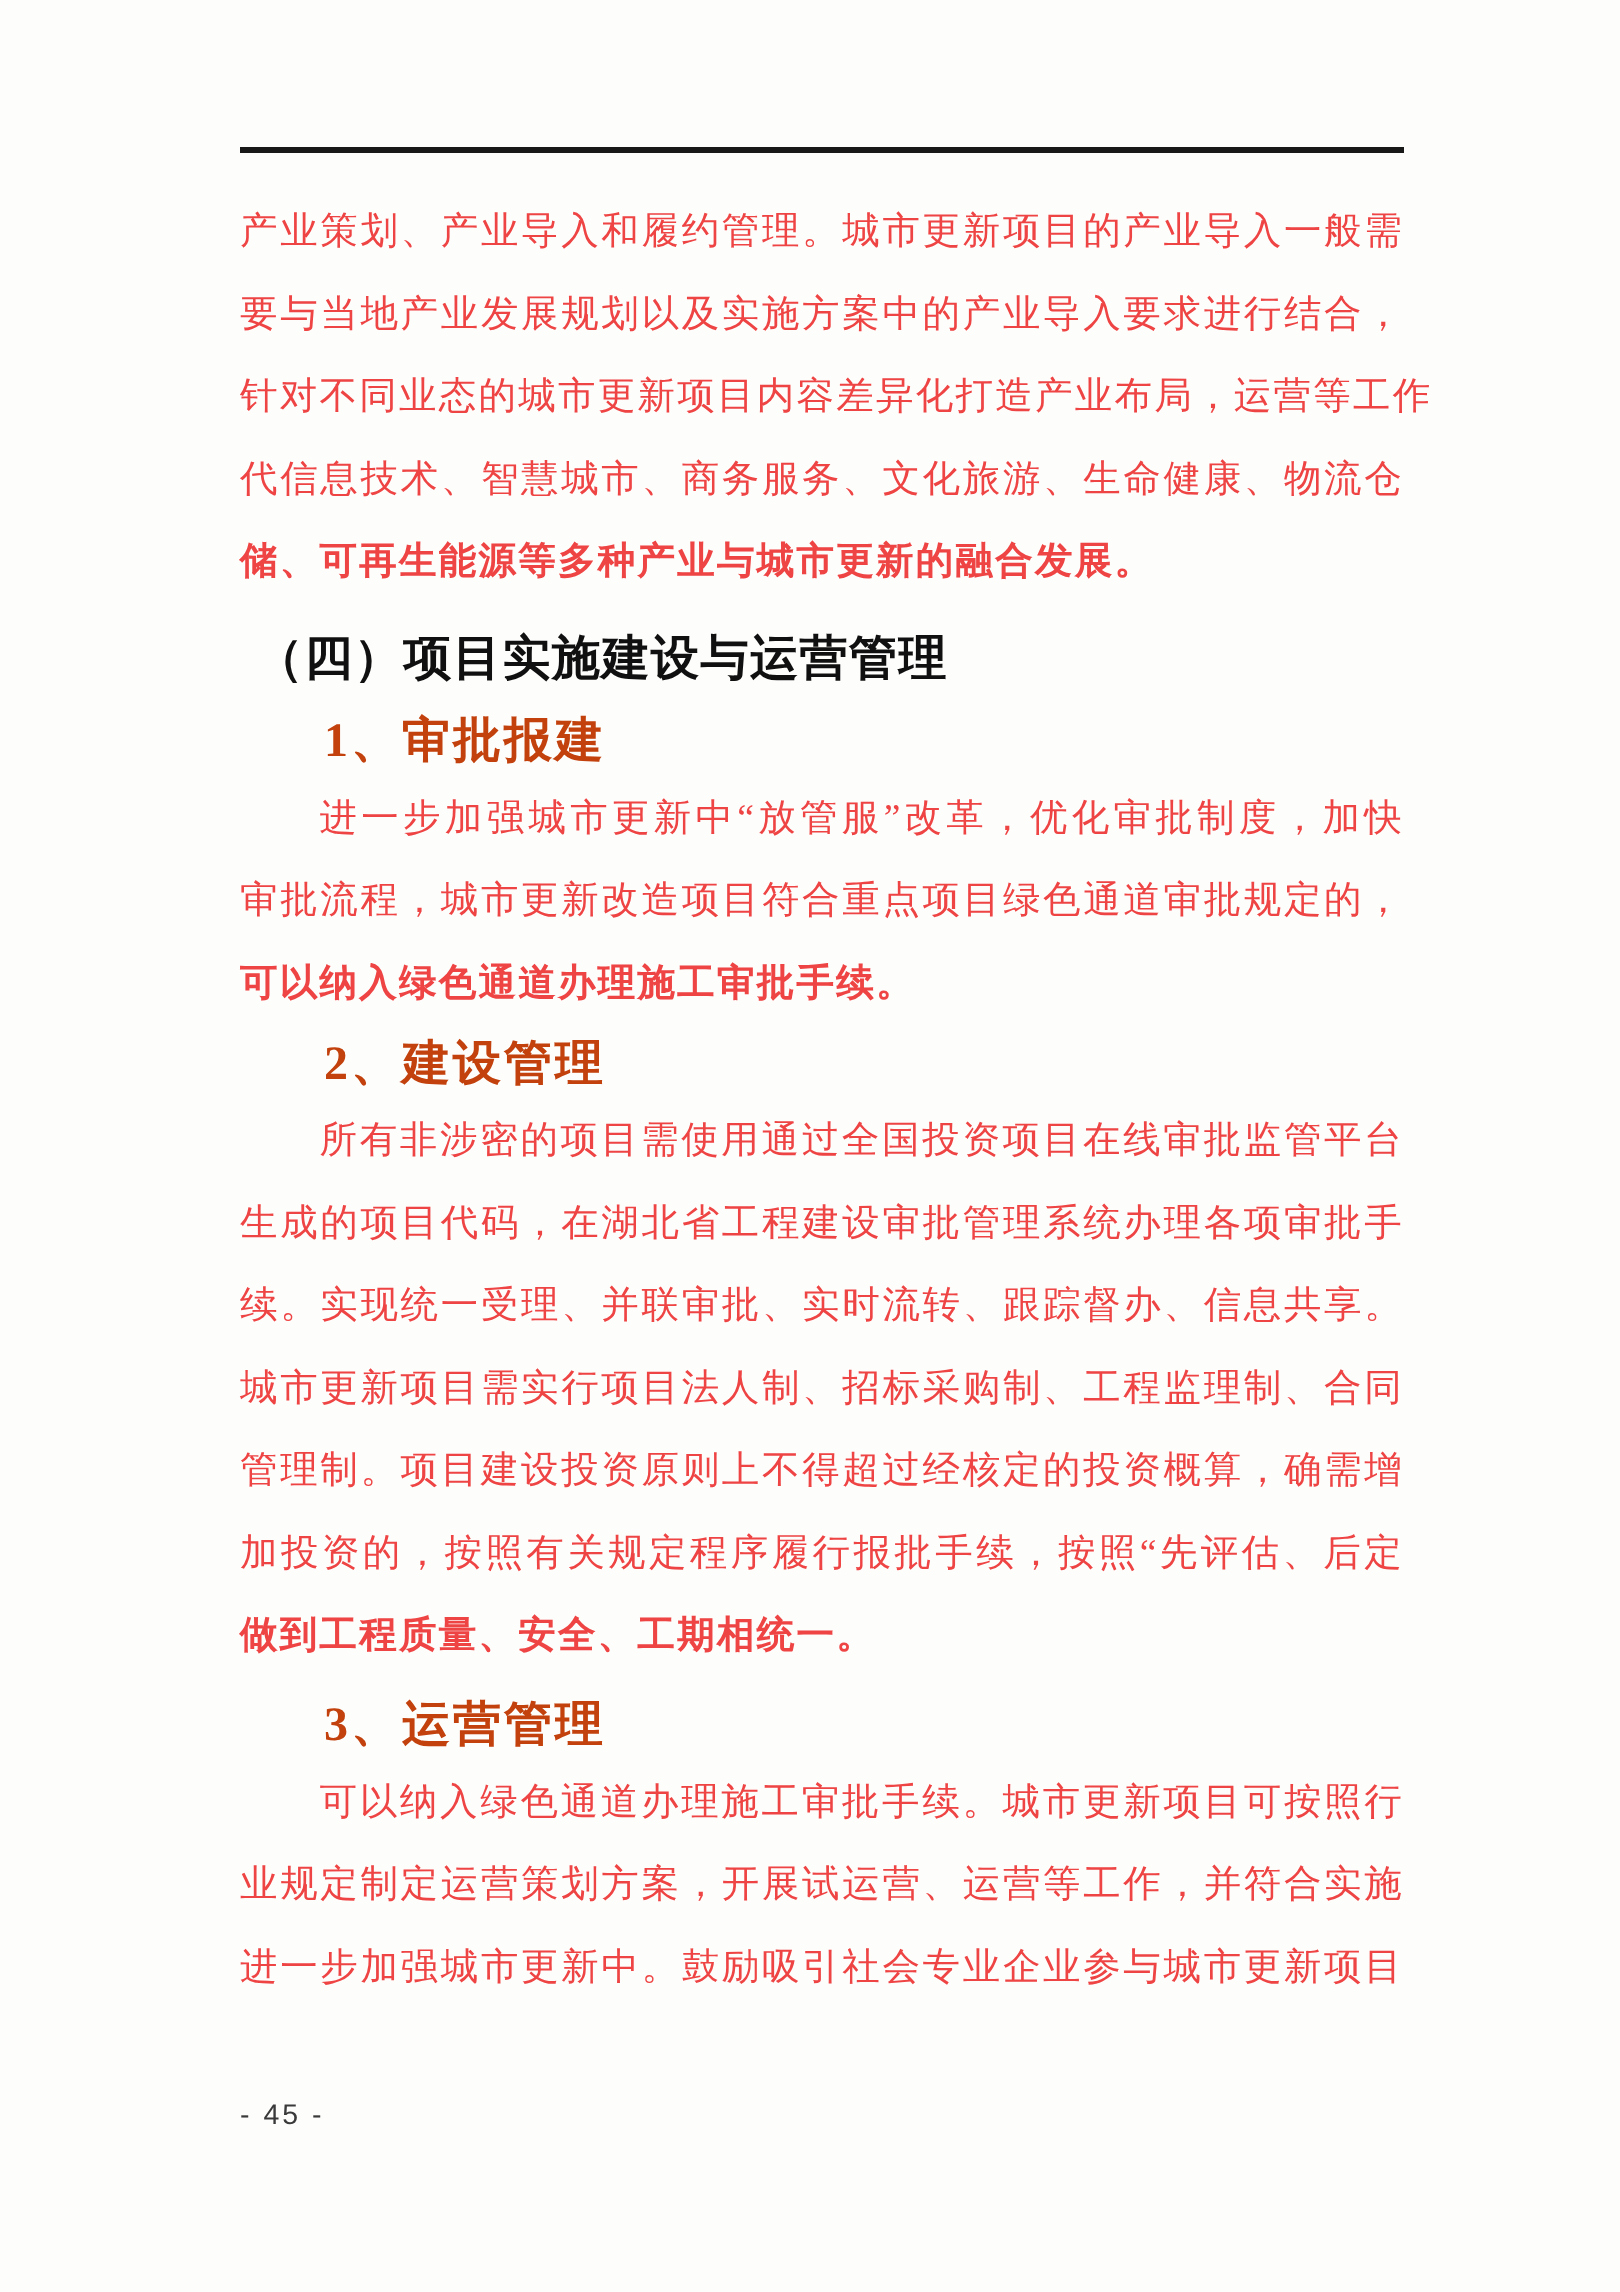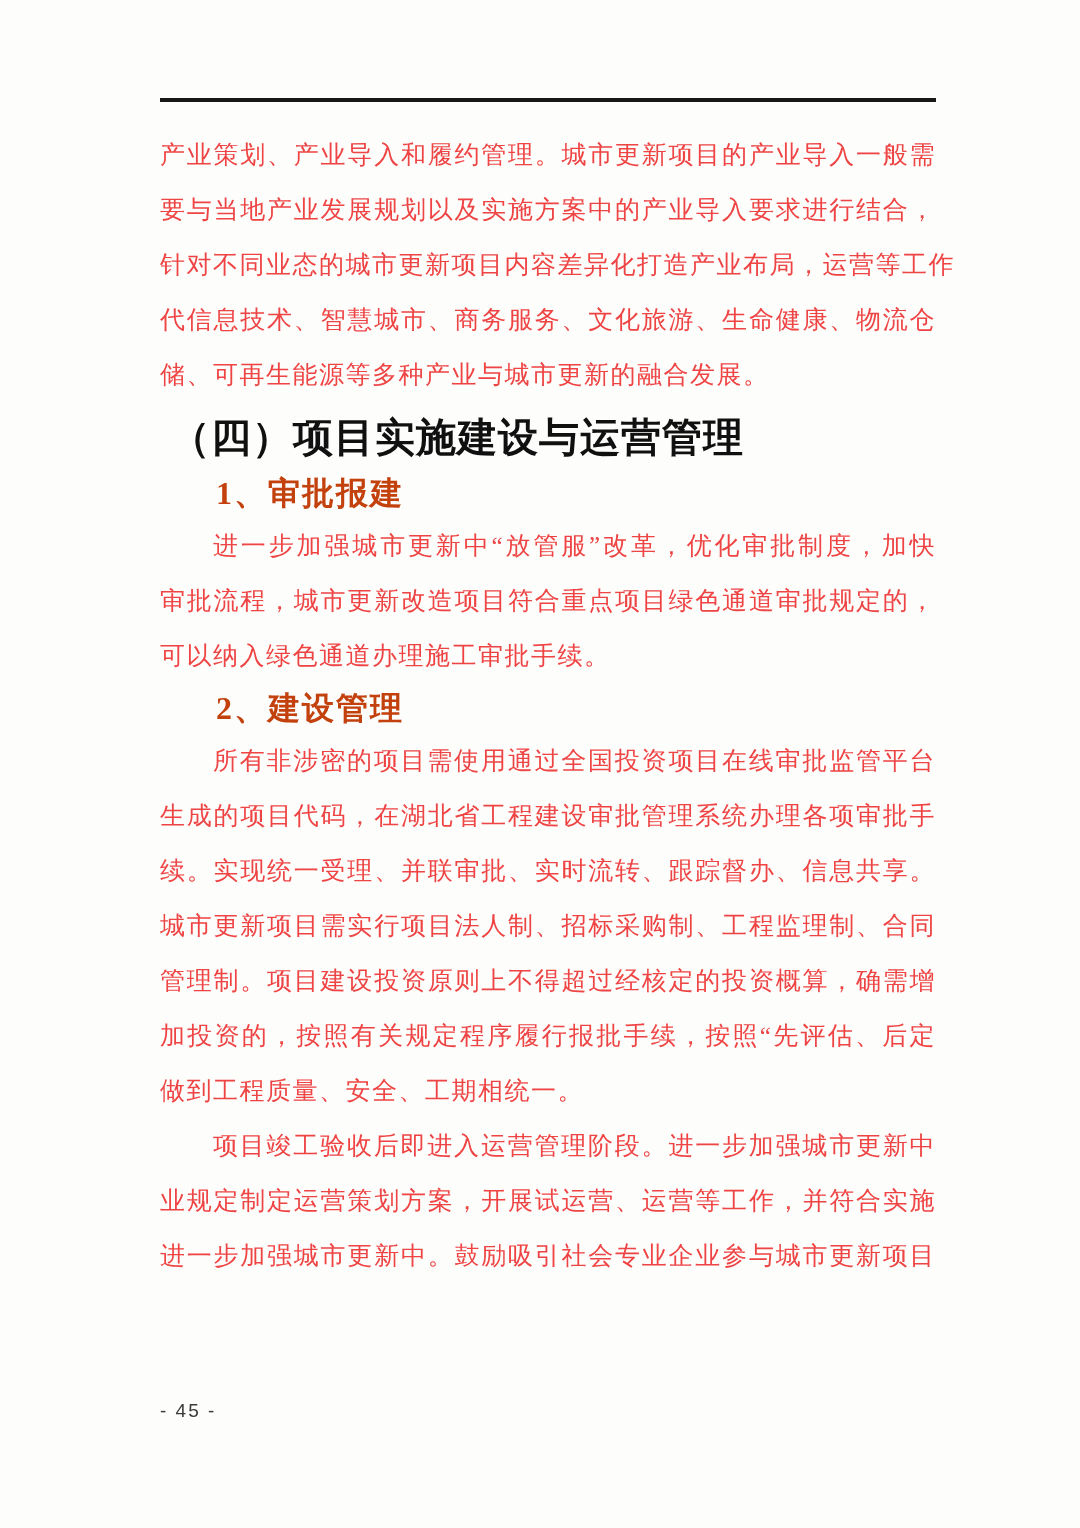--- a/index.html
+++ b/index.html
@@ -37,23 +37,24 @@
     line-height: 55px;
     text-align: justify;
     text-align-last: justify;
     white-space: nowrap;
     color: #ef4444;
   }
   .line--indent { padding-left: 53px; }
   .line--end {
     text-align-last: left;
     text-align: left;
+    font-weight: bold;
   }
   .h-section {
-    font-size: 40px;
+    font-size: 32px;
     font-weight: bold;
     color: #101010;
     height: 60px;
     line-height: 60px;
     padding-left: 10px;
     letter-spacing: 1px;
   }
   .h-sub {
     font-size: 32px;
     font-weight: bold;
@@ -110,23 +111,24 @@
     <div>
       <div class="line line--indent">所有非涉密的项目需使用通过全国投资项目在线审批监管平台</div>
       <div class="line">生成的项目代码，在湖北省工程建设审批管理系统办理各项审批手</div>
       <div class="line">续。实现统一受理、并联审批、实时流转、跟踪督办、信息共享。</div>
       <div class="line">城市更新项目需实行项目法人制、招标采购制、工程监理制、合同</div>
       <div class="line">管理制。项目建设投资原则上不得超过经核定的投资概算，确需增</div>
       <div class="line">加投资的，按照有关规定程序履行报批手续，按照“先评估、后定</div>
       <div class="line line--end">做到工程质量、安全、工期相统一。</div>
     </div>
 
+    <div class="h-sub mt6">3、运营管理</div>
 
     <div>
-      <div class="line line--indent">项目竣工验收后即进入运营管理阶段。进一步加强城市更新中</div>
+      <div class="line line--indent">可以纳入绿色通道办理施工审批手续。城市更新项目可按照行</div>
       <div class="line">业规定制定运营策划方案，开展试运营、运营等工作，并符合实施</div>
       <div class="line">进一步加强城市更新中。鼓励吸引社会专业企业参与城市更新项目</div>
     </div>
 
   </div>
 
   <div class="page-number">- 45 -</div>
 
 </div>
 

